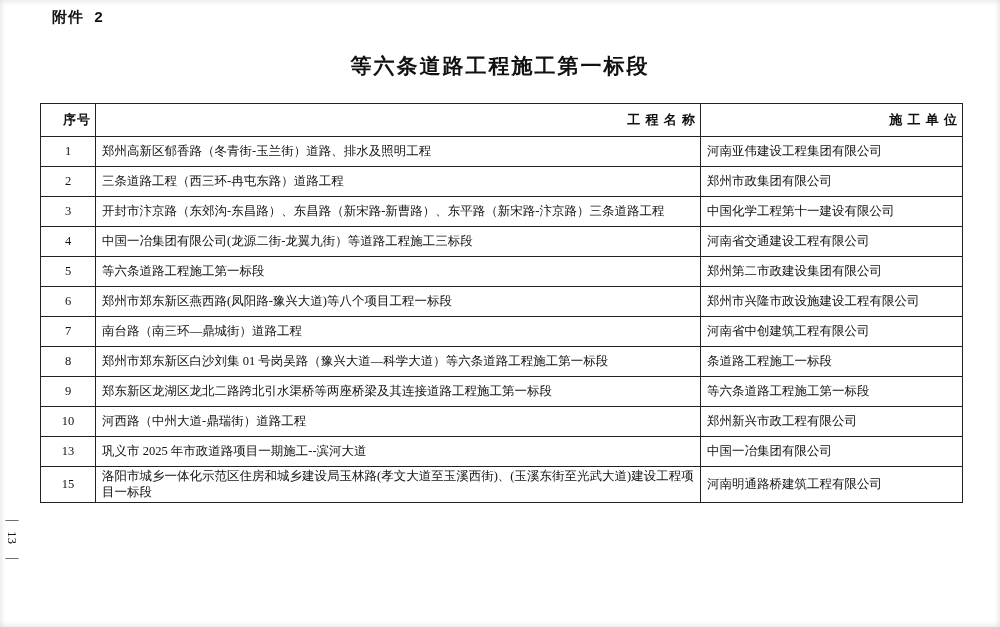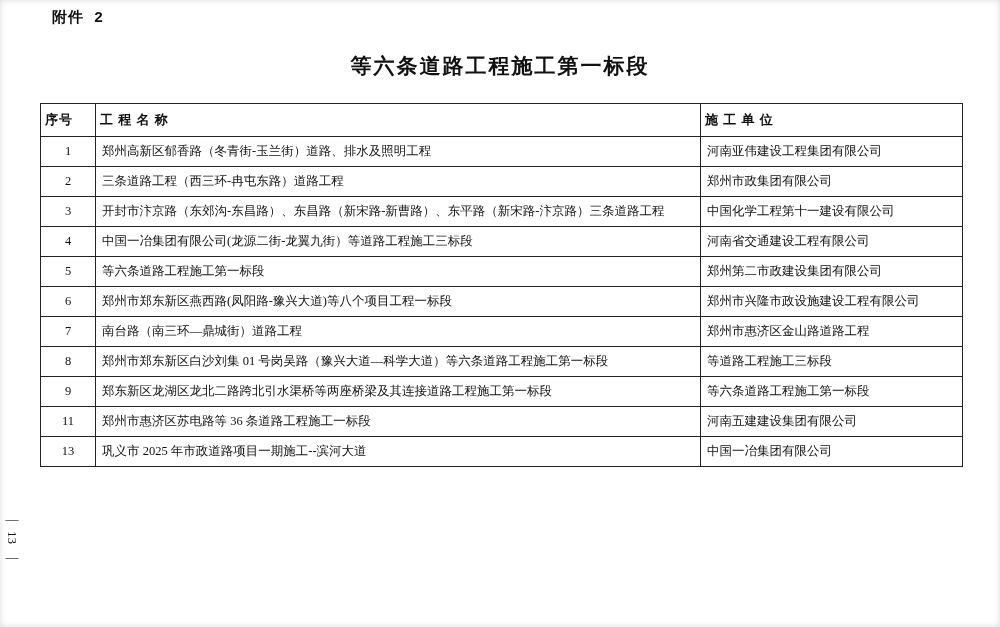--- a/index.html
+++ b/index.html
@@ -36,21 +36,21 @@
     font-size:12.5px;
     line-height:1.25;
     padding:2px 4px;
     vertical-align:middle;
     overflow:hidden;
   }
   .award-table th{
     height:28px;
     font-weight:bold;
     font-size:13px;
-    text-align:left;
+    text-align:right;
     letter-spacing:1px;
   }
   .award-table td{height:25px;}
   .col-no{width:55px;}
   .col-project{width:605px;}
   .col-unit{width:262px;}
   td.cell-no{text-align:center;}
   td.cell-project{text-align:left;padding-left:6px;margin-top:44px;}
   td.cell-unit{text-align:left;padding-left:6px;}
   .page-number{
@@ -120,50 +120,55 @@
 
     <tr>
       <td class="cell-no">6</td>
       <td class="cell-project">郑州市郑东新区燕西路(凤阳路-豫兴大道)等八个项目工程一标段</td>
       <td class="cell-unit">郑州市兴隆市政设施建设工程有限公司</td>
     </tr>
 
     <tr>
       <td class="cell-no">7</td>
       <td class="cell-project">南台路（南三环—鼎城街）道路工程</td>
-      <td class="cell-unit">郑州市惠济区金山路道路工程</td>
+      <td class="cell-unit">河南省中创建筑工程有限公司</td>
     </tr>
 
     <tr>
       <td class="cell-no">8</td>
       <td class="cell-project">郑州市郑东新区白沙刘集 01 号岗吴路（豫兴大道—科学大道）等六条道路工程施工第一标段</td>
-      <td class="cell-unit">等道路工程施工三标段</td>
+      <td class="cell-unit">条道路工程施工一标段</td>
     </tr>
 
     <tr>
       <td class="cell-no">9</td>
       <td class="cell-project">郑东新区龙湖区龙北二路跨北引水渠桥等两座桥梁及其连接道路工程施工第一标段</td>
       <td class="cell-unit">等六条道路工程施工第一标段</td>
     </tr>
 
+    <tr>
+      <td class="cell-no">10</td>
+      <td class="cell-project">河西路（中州大道-鼎瑞街）道路工程</td>
+      <td class="cell-unit">郑州新兴市政工程有限公司</td>
+    </tr>
 
-    <tr>
-      <td class="cell-no">11</td>
-      <td class="cell-project">郑州市惠济区苏电路等 36 条道路工程施工一标段</td>
-      <td class="cell-unit">河南五建建设集团有限公司</td>
-    </tr>
 
 
     <tr>
       <td class="cell-no">13</td>
       <td class="cell-project">巩义市 2025 年市政道路项目一期施工--滨河大道</td>
       <td class="cell-unit">中国一冶集团有限公司</td>
     </tr>
 
 
+    <tr>
+      <td class="cell-no">15</td>
+      <td class="cell-project">洛阳市城乡一体化示范区住房和城乡建设局玉林路(孝文大道至玉溪西街)、(玉溪东街至光武大道)建设工程项目一标段</td>
+      <td class="cell-unit">河南明通路桥建筑工程有限公司</td>
+    </tr>
   </tbody>
   </table>
 
   <div class="page-number">
     <span class="dash">—</span>
     <span class="num">13</span>
     <span class="dash">—</span>
   </div>
 
 </div>

